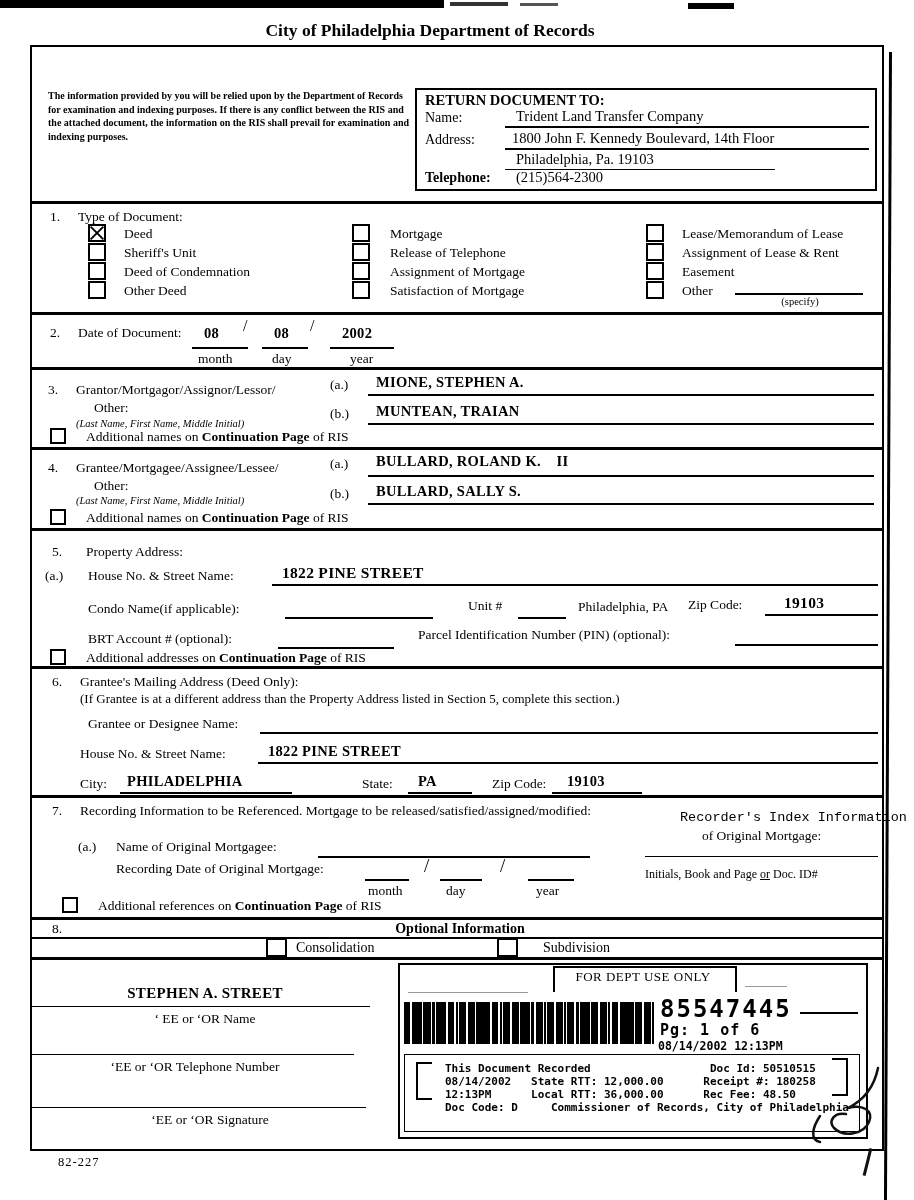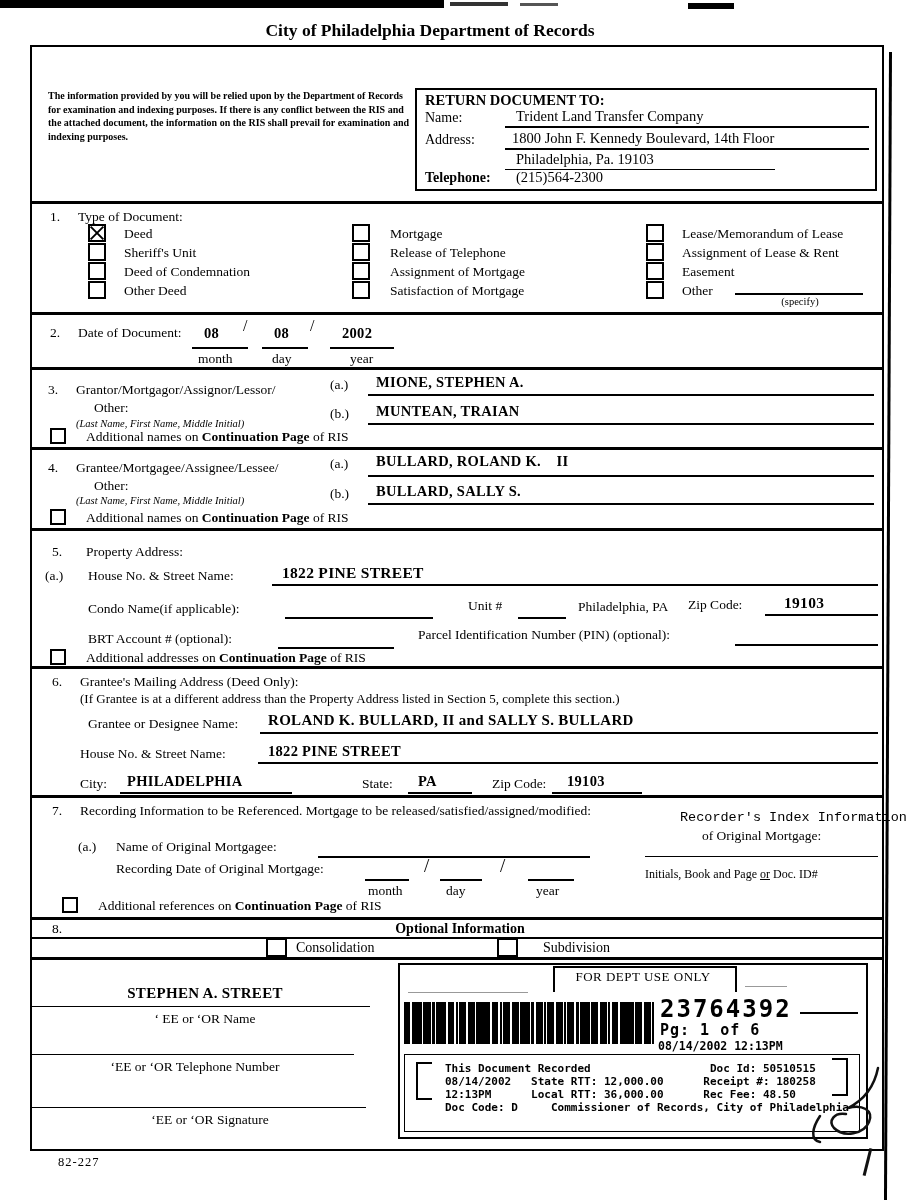--- a/index.html
+++ b/index.html
@@ -157,21 +157,20 @@
   <div class="t" style="left:418px;top:627px;">Parcel Identification Number (PIN) (optional):</div>
   <div class="ln" style="left:735px;top:644px;width:143px;"></div>
   <div class="cb" style="left:50px;top:649px;width:12px;height:12px;"></div>
   <div class="t" style="left:86px;top:650px;"><span>Additional addresses on </span><span class="b">Continuation Page</span><span> of RIS</span></div>
 
   <div class="hr3" style="top:666px;"></div>
   <div class="t" style="left:52px;top:674px;">6.</div>
   <div class="t" style="left:80px;top:674px;">Grantee's Mailing Address (Deed Only):</div>
   <div class="t" style="left:80px;top:692px;font-size:13px;">(If Grantee is at a different address than the Property Address listed in Section 5, complete this section.)</div>
   <div class="t" style="left:88px;top:716px;">Grantee or Designee Name:</div>
-  <div class="t val" style="left:268px;top:712px;font-size:15px;">ROLAND K. BULLARD, II and SALLY S. BULLARD</div>
   <div class="ln" style="left:260px;top:732px;width:618px;"></div>
   <div class="t" style="left:80px;top:746px;">House No.  &amp; Street Name:</div>
   <div class="t val" style="left:268px;top:743px;">1822 PINE STREET</div>
   <div class="ln" style="left:258px;top:762px;width:620px;"></div>
   <div class="t" style="left:80px;top:776px;">City:</div>
   <div class="t val" style="left:127px;top:773px;">PHILADELPHIA</div>
   <div class="ln" style="left:120px;top:792px;width:172px;"></div>
   <div class="t" style="left:362px;top:776px;">State:</div>
   <div class="t val" style="left:418px;top:773px;">PA</div>
   <div class="ln" style="left:408px;top:792px;width:64px;"></div>
@@ -220,21 +219,21 @@
   <div class="t ctr" style="left:60px;top:1112px;width:300px;">‘EE or ‘OR Signature</div>
   <div class="t" style="left:58px;top:1155px;font-size:12.5px;letter-spacing:1px;">82-227</div>
 
   <div class="box" style="left:398px;top:963px;width:466px;height:172px;"></div>
   <div class="box" style="left:553px;top:966px;width:180px;height:24px;border-bottom:none;"></div>
   <div class="t ctr" style="left:553px;top:970px;width:180px;font-size:13px;letter-spacing:.5px;">FOR DEPT USE ONLY</div>
   <div class="artifact" style="left:408px;top:992px;width:120px;height:1px;background:#999;"></div>
   <div class="artifact" style="left:745px;top:986px;width:42px;height:1px;background:#999;"></div>
 
   <div class="barcode" style="left:404px;top:1002px;width:250px;height:42px;"></div>
-  <div class="t mono" style="left:660px;top:996px;font-size:24px;letter-spacing:2px;">23764392</div>
+  <div class="t mono" style="left:660px;top:996px;font-size:24px;letter-spacing:2px;">85547445</div>
   <div class="ln" style="left:800px;top:1012px;width:58px;"></div>
   <div class="t mono" style="left:660px;top:1022px;font-size:15px;letter-spacing:1px;">Pg: 1 of 6</div>
   <div class="t mono" style="left:658px;top:1040px;font-size:11.5px;">08/14/2002 12:13PM</div>
 
   <div class="box" style="left:404px;top:1054px;width:454px;height:76px;border-width:1.5px;"></div>
   <div style="position:absolute;left:416px;top:1062px;width:14px;height:34px;border-left:2px solid #000;border-top:2px solid #000;border-bottom:2px solid #000;"></div>
   <div style="position:absolute;left:832px;top:1058px;width:14px;height:34px;border-right:2px solid #000;border-top:2px solid #000;border-bottom:2px solid #000;"></div>
   <div class="stamp-line" style="left:445px;top:1062px;">This Document Recorded                  Doc Id: 50510515</div>
   <div class="stamp-line" style="left:445px;top:1075px;">08/14/2002   State RTT: 12,000.00      Receipt #: 180258</div>
   <div class="stamp-line" style="left:445px;top:1088px;">12:13PM      Local RTT: 36,000.00      Rec Fee: 48.50</div>

